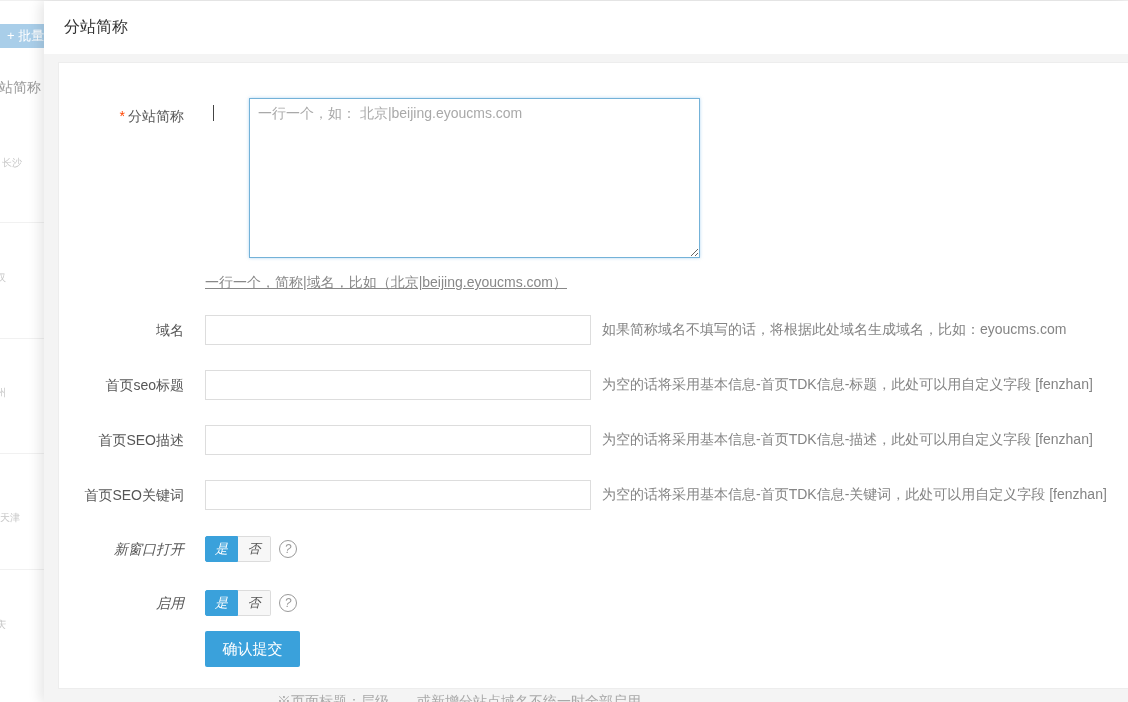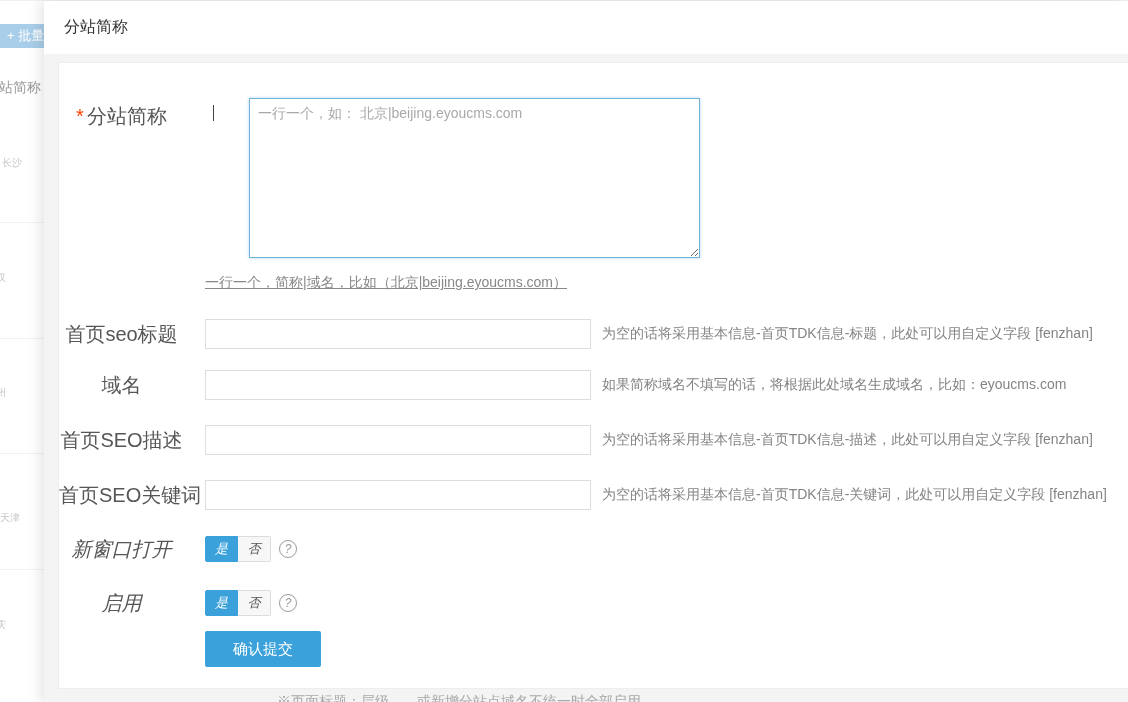--- a/index.html
+++ b/index.html
@@ -40,22 +40,22 @@
   .panel {
     position:absolute; left:14px; top:8px; right:0; height:627px;
     background:#fff; border:1px solid #ededed; border-right:none;
     padding-top:35px; overflow:hidden;
   }
 
   
   .form-row { display:flex; align-items:center; }
   .form-row.top { align-items:flex-start; }
   .form-label {
-    width:146px; padding-right:21px; text-align:center; color:#565656;
-    font-size:20px; flex:none; line-height:30px; white-space:nowrap;
+    width:146px; padding-right:21px; text-align:right; color:#565656;
+    font-size:14px; flex:none; line-height:30px; white-space:nowrap;
   }
   .form-row.top .form-label { line-height:20px; padding-top:8px; }
   .req { color:#ff4400; margin-right:3px; }
 
   .ta-wrap { position:relative;padding-left:44px; }
   textarea.branch-ta {
     width:451px; height:160px; resize:both;
     border:1px solid #74b2d8; outline:none; padding:6px 8px;
     font-family:"Liberation Sans", sans-serif; font-size:14px; color:#555;
     box-shadow:0 0 3px rgba(102,175,233,.5);
@@ -82,21 +82,21 @@
   }
   .tg-on { background:#3aa1db; color:#fff; border:1px solid #3aa1db; border-radius:2px 0 0 2px; }
   .tg-off { background:#f7f7f7; color:#555; border:1px solid #dcdcdc; border-left:none; border-radius:0 2px 2px 0; }
   .help-icon {
     margin-left:8px; width:18px; height:18px; border:1px solid #9a9a9a; border-radius:50%;
     color:#9a9a9a; font-size:12px; display:flex; align-items:center; justify-content:center;
   }
 
   .submit-row { margin-top:13px; }
   .submit-btn {
-    width:116px; height:36px; background:#3aa1db; color:#fff; border:none;
+    width:95px; height:36px; background:#3aa1db; color:#fff; border:none;
     font-size:15px; border-radius:2px; cursor:pointer;
     font-family:"Liberation Sans", sans-serif;
   }
 
   .clipped-note {
     position:absolute; left:233px; top:638px; color:#a8a8a8; font-size:14px;
     line-height:18px; white-space:nowrap;
   }
 </style>
 </head>
@@ -133,30 +133,30 @@
           </div>
           <div class="ta-wrap">
             <textarea class="branch-ta" placeholder="一行一个，如： 北京|beijing.eyoucms.com" style=""></textarea>
             <div class="caret"></div>
           </div>
         </div>
         <div class="help-block">
           <div>一行一个，简称|域名，比如（北京|beijing.eyoucms.com）</div>
         </div>
 
+        <div class="form-row input-row" style="margin-top:21px">
+          <div class="form-label">域名</div>
+          <input class="text-input" type="text" value="" style="">
+          <span class="hint">如果简称域名不填写的话，将根据此处域名生成域名，比如：eyoucms.com</span>
+        </div>
+
         <div class="form-row input-row">
           <div class="form-label">首页seo标题</div>
           <input class="text-input" type="text" value="" style="">
           <span class="hint">为空的话将采用基本信息-首页TDK信息-标题，此处可以用自定义字段 [fenzhan]</span>
-        </div>
-
-        <div class="form-row input-row" style="margin-top:21px">
-          <div class="form-label">域名</div>
-          <input class="text-input" type="text" value="" style="">
-          <span class="hint">如果简称域名不填写的话，将根据此处域名生成域名，比如：eyoucms.com</span>
         </div>
 
         <div class="form-row input-row">
           <div class="form-label">首页SEO描述</div>
           <input class="text-input" type="text" value="" style="">
           <span class="hint">为空的话将采用基本信息-首页TDK信息-描述，此处可以用自定义字段 [fenzhan]</span>
         </div>
 
         <div class="form-row input-row">
           <div class="form-label">首页SEO关键词</div>

